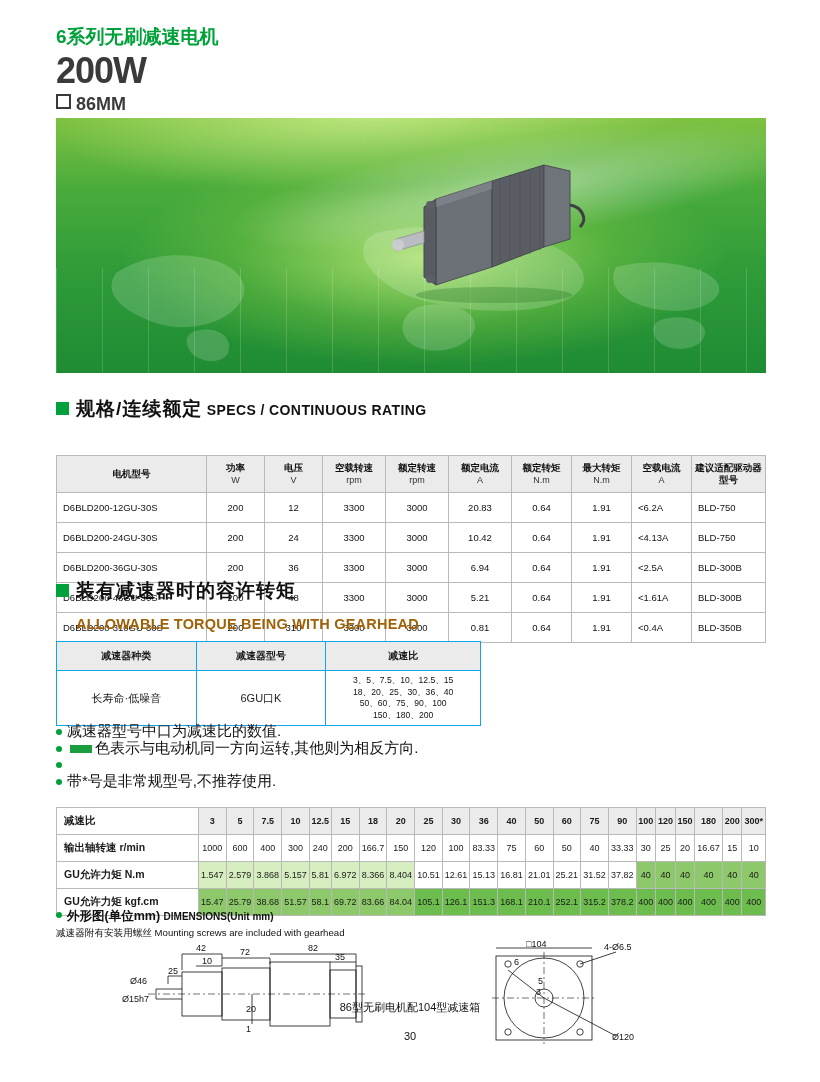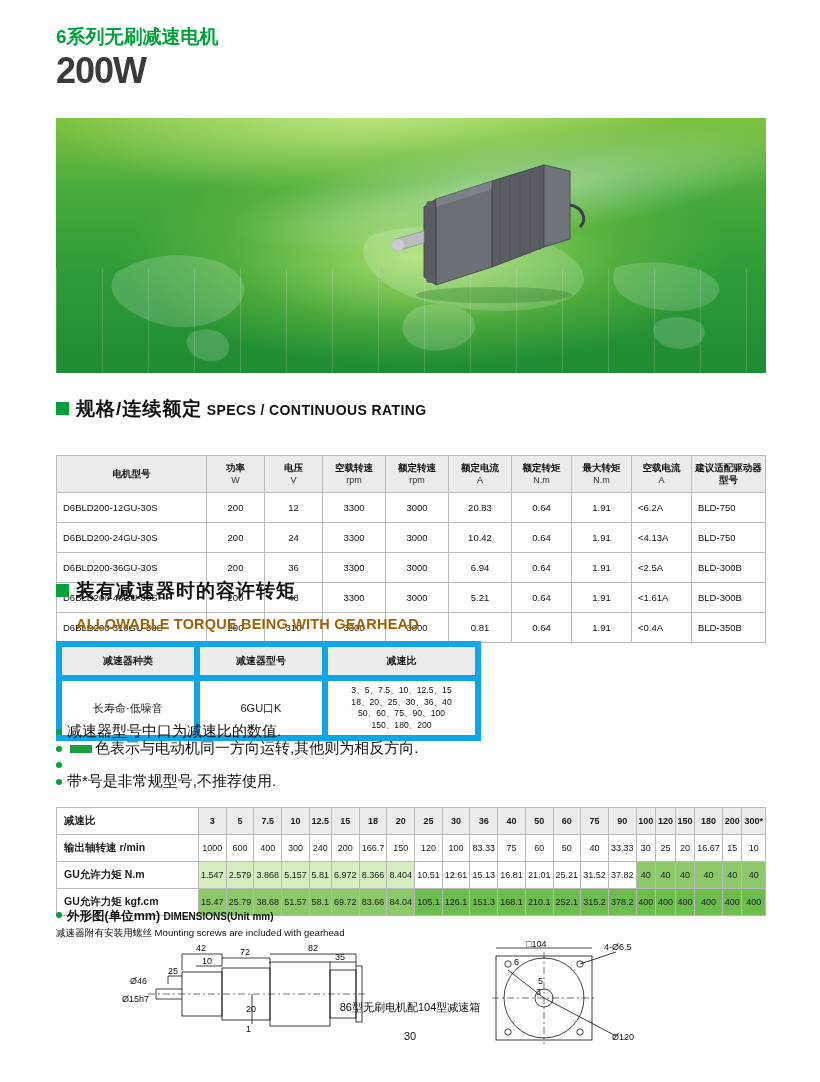--- a/index.html
+++ b/index.html
@@ -80,21 +80,21 @@
   .t1 th,.t1 td{border:1px solid #b9b9b9;}
   .t1 thead th{
     background:#ebebeb;font-weight:bold;color:#111;height:32px;line-height:12px;
     font-size:9.5px;text-align:center;padding:2px 1px;
   }
   .t1 thead th .u{display:block;font-weight:normal;font-size:9px;color:#333;}
   .t1 tbody td{height:29px;padding:0 6px;color:#111;font-size:9.5px;}
   .t1 tbody td.c{text-align:center;padding:0 2px;}
 
   .t2{position:absolute;left:56px;top:618px;width:425px;font-size:10px;}
-  .t2 th,.t2 td{border:6px solid #0ea5e9;text-align:center;}
+  .t2 th,.t2 td{border:1px solid #0ea5e9;text-align:center;}
   .t2 th{background:#ebebeb;height:26px;font-weight:bold;font-size:10px;}
   .t2 td{height:48px;font-size:11px;}
   .t2 td.ratio{font-size:8.6px;line-height:11.5px;padding:3px 4px;color:#111;}
 
   
   .notes{position:absolute;left:56px;top:723px;width:712px;font-size:15px;line-height:15.5px;color:#111;}
   .notes div{margin-bottom:1px;}
   .dot{display:inline-block;width:6px;height:6px;border-radius:50%;background:#00a13a;margin-right:5px;vertical-align:1px;}
   .greenbox{display:inline-block;width:22px;height:8px;background:#1a9e3f;margin:0 3px;vertical-align:0px;}
 
@@ -120,20 +120,23 @@
   .pageno{position:absolute;left:0;top:1030px;width:820px;text-align:center;font-size:11px;color:#111;}
 </style>
 </head>
 <body>
 
 <div class="page">
 
   <div class="header">
     <div class="h-series">6系列无刷减速电机</div>
     <div class="h-watt">200W</div>
+    <div class="h-size">
+      <span class="sq"></span><span>86MM</span>
+    </div>
   </div>
 
   <div class="hero">
     <div class="swoosh"></div>
     <div class="swoosh2"></div>
     <svg class="continent" viewBox="0 0 670 150">
       <g fill="#ffffff" opacity="0.55">
         <path d="M40,60 C70,40 110,38 140,48 C160,54 175,70 165,88 C150,112 110,120 80,110 C50,100 25,82 40,60 Z"></path>
         <path d="M120,118 C140,112 158,124 152,140 C146,152 122,150 114,138 C108,128 110,121 120,118 Z"></path>
         <path d="M300,20 C350,8 430,14 470,30 C510,46 520,72 492,86 C455,104 380,100 336,84 C296,70 270,34 300,20 Z"></path>

